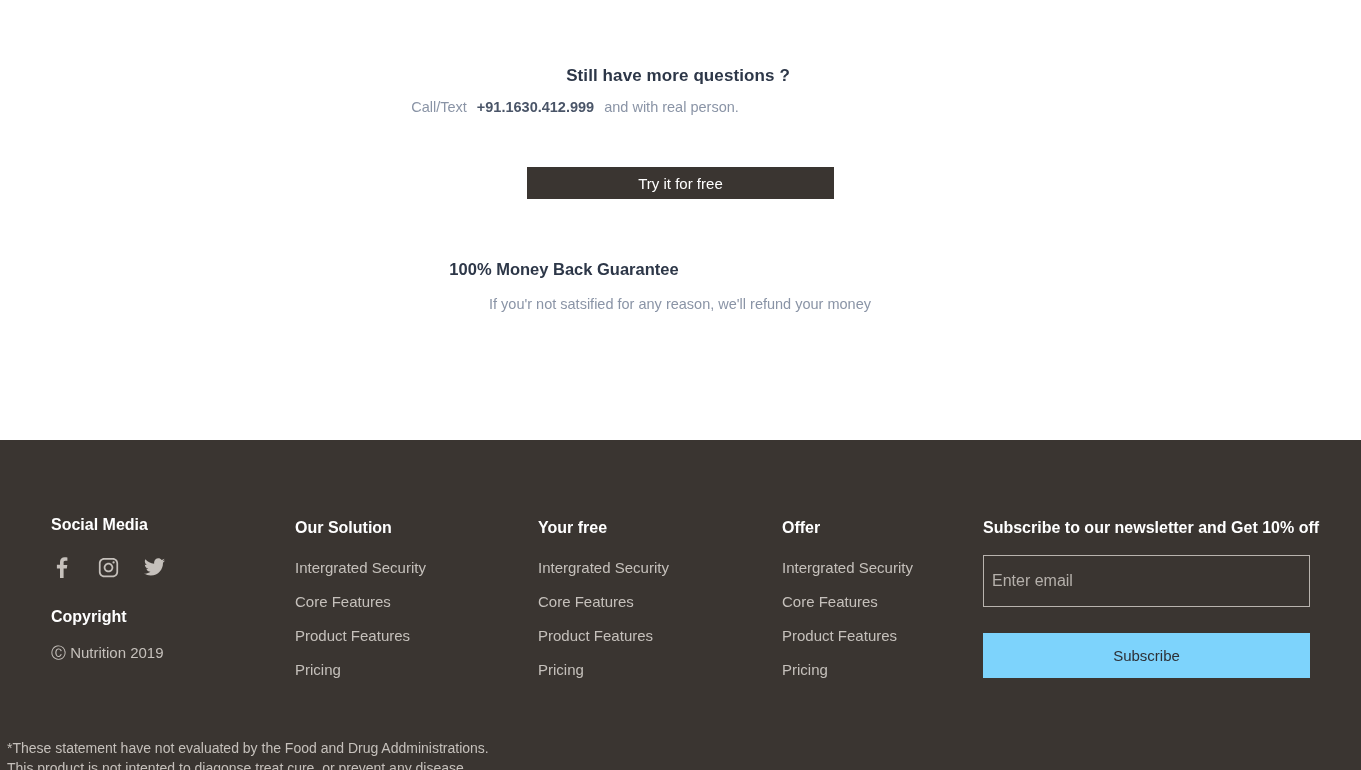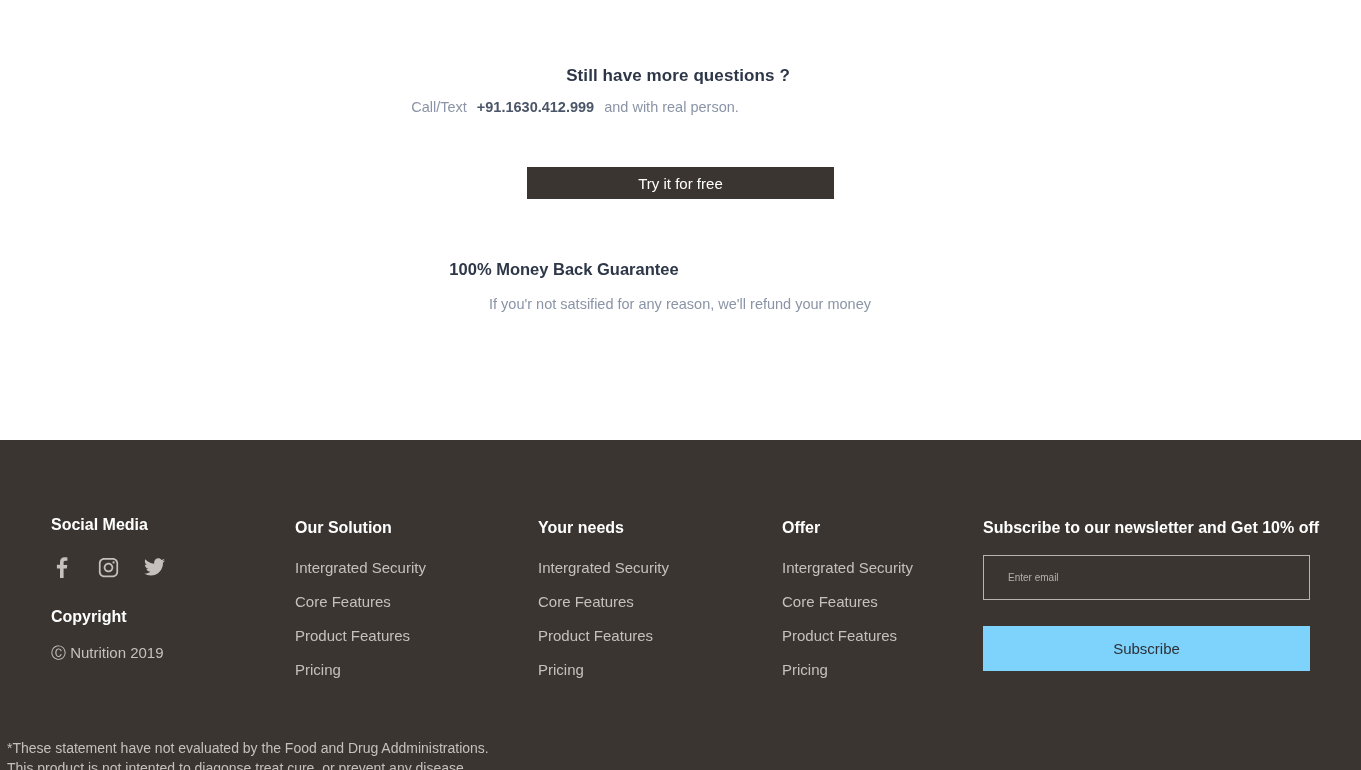--- a/index.html
+++ b/index.html
@@ -146,27 +146,27 @@
     margin: 0 0 18px 0;
   }
   .copyright-text {
     color: #c5c0bb;
     font-size: 15px;
   }
 
   .email-input {
     box-sizing: border-box;
     width: 327px;
-    height: 45px;
+    height: 52px;
     background: transparent;
     border: 1px solid #b8b3ae;
     color: #d8d4d0;
     font-family: "Liberation Sans", sans-serif;
-    font-size: 10px;
-    padding: 0 24px;
+    font-size: 16px;
+    padding: 0 8px;
     outline: none;
     display: block;
   }
   .email-input::placeholder { color: #b5b0ab; }
 
   .subscribe-button {
     box-sizing: border-box;
     width: 327px;
     height: 45px;
     margin-top: 26px;
@@ -241,21 +241,21 @@
 
   <div class="footer-col col-one">
     <div class="footer-heading">Our Solution</div>
     <a class="footer-link">Intergrated Security</a>
     <a class="footer-link">Core Features</a>
     <a class="footer-link">Product Features</a>
     <a class="footer-link">Pricing</a>
   </div>
 
   <div class="footer-col col-two">
-    <div class="footer-heading">Your needs</div>
+    <div class="footer-heading">Your free</div>
     <a class="footer-link">Intergrated Security</a>
     <a class="footer-link">Core Features</a>
     <a class="footer-link">Product Features</a>
     <a class="footer-link">Pricing</a>
   </div>
 
   <div class="footer-col col-three">
     <div class="footer-heading">Offer</div>
     <a class="footer-link">Intergrated Security</a>
     <a class="footer-link">Core Features</a>

